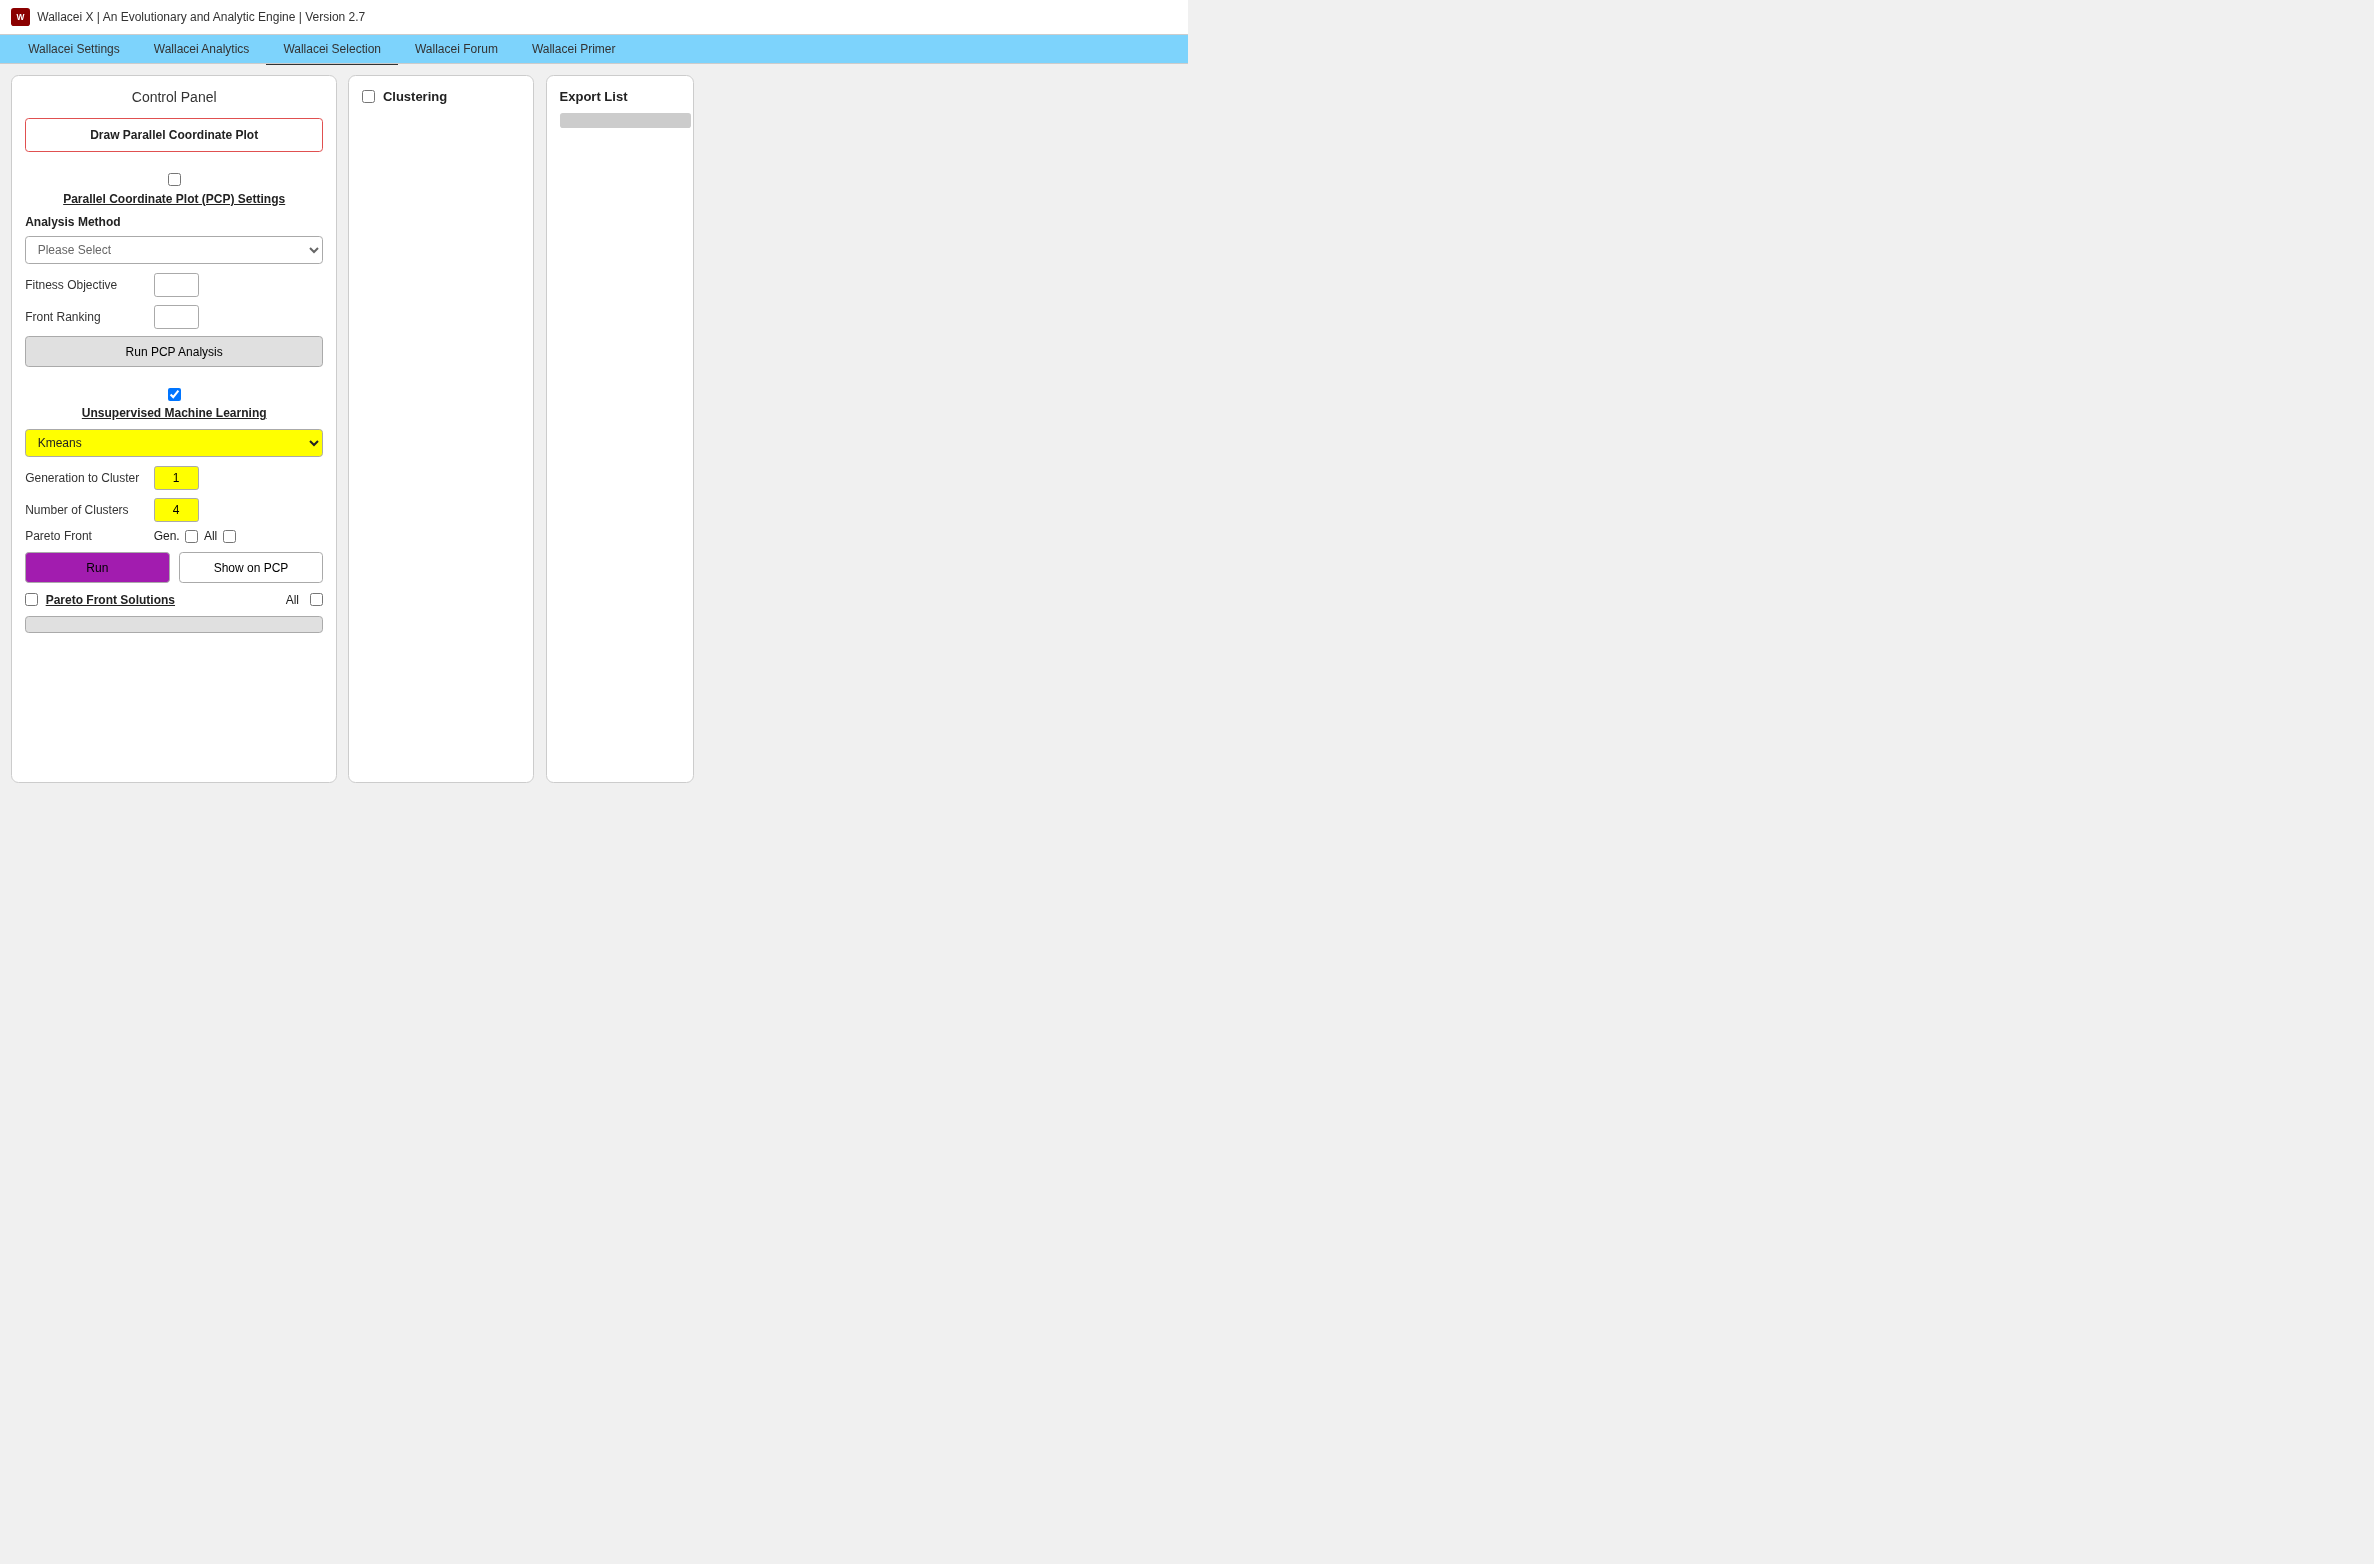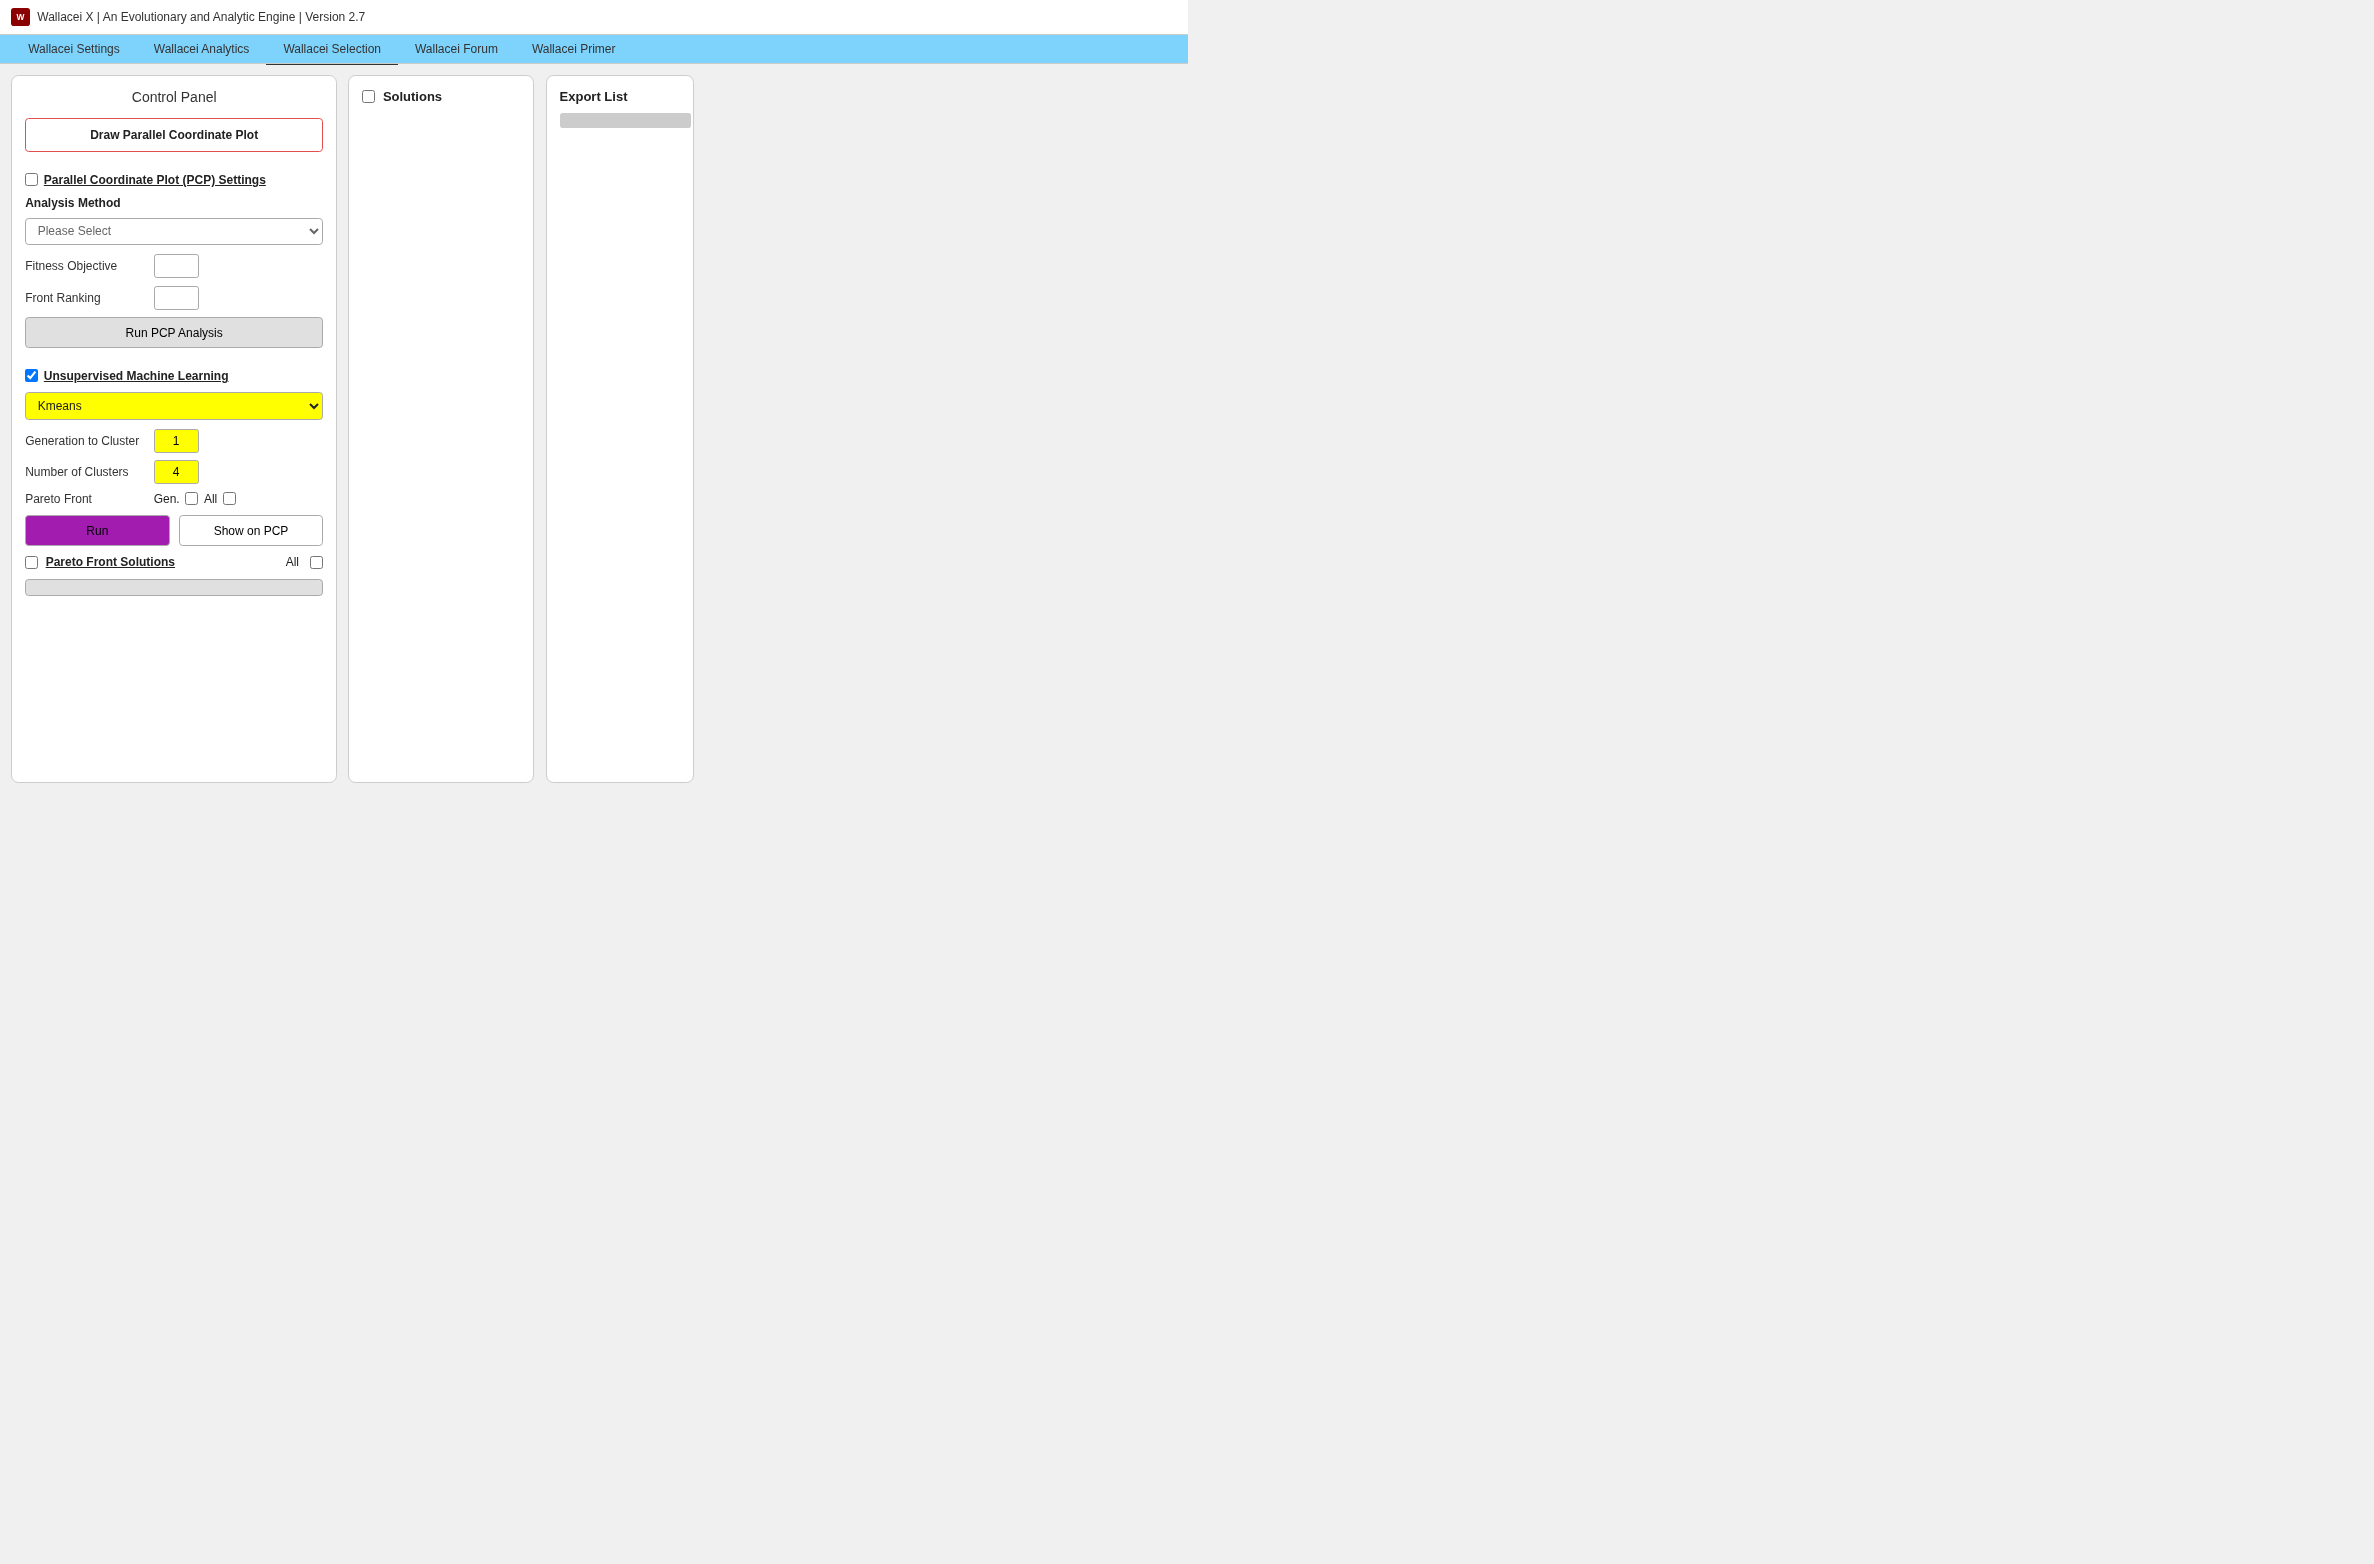--- a/index.html
+++ b/index.html
@@ -102,20 +102,21 @@
       cursor: pointer;
       margin-bottom: 11.2px;
       color: #222;
     }
     .checkbox-section {
       display: flex;
       align-items: center;
       gap: 5.6px;
       margin-bottom: 9.3px;
       margin-top: 9.3px;
+      flex-direction: column;
     }
     .section-label {
       font-weight: bold;
       font-size: 12px;
       margin-bottom: 7.5px;
       margin-top: 9.3px;
     }
     .select-dropdown {
       width: 100%;
       padding: 4.7px 7.5px;
@@ -355,21 +356,21 @@
         <input type="checkbox" style="margin-left: 3.7px; accent-color: rgb(170, 170, 170);">
       </div>
     </div>
 
     <button class="bottom-btn"></button>
   </div>
 
   <div class="panel clustering-panel">
     <div class="clustering-title">
       <input type="checkbox" style="">
-      <span>Solutions</span>
+      <span>Clustering</span>
     </div>
   </div>
 
   <div class="panel export-panel">
     <div class="export-title">Export List</div>
     <div class="export-bar"></div>
   </div>
 
 </div>
 

